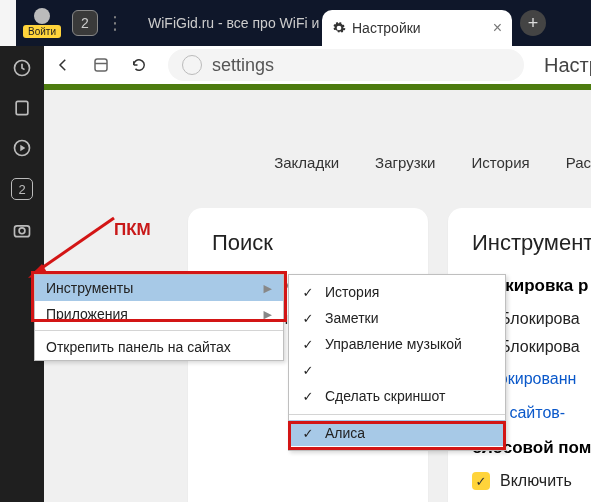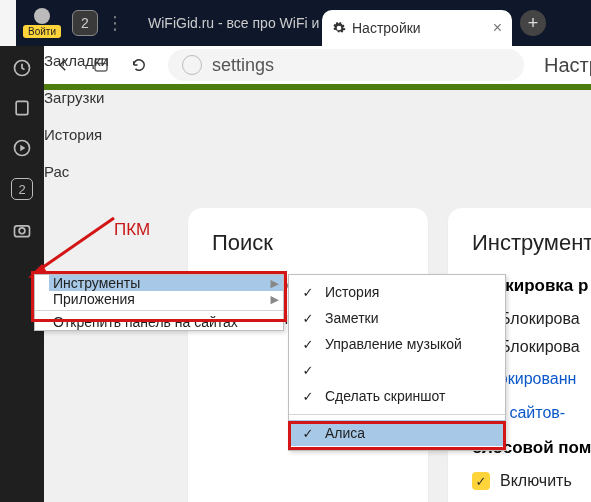--- a/index.html
+++ b/index.html
@@ -68,22 +68,22 @@
   .yandex-circle {
     width: 20px; height: 20px; border: 1.5px solid #bbb; border-radius: 50%;
   }
   .page-right-title { color: #444; font-size: 20px; margin-right: -30px; }
 
   .page {
     position: absolute; left: 0; top: 44px; right: 0; bottom: 0; background: #f0f0f0;
   }
   .sett-tabs {
     position: absolute; left: 0; top: 64px; right: 0; height: 26px;
-    display: flex; justify-content: flex-end; gap: 20px; 
-    color: #333; font-size: 15px; flex-direction: column;
+    display: flex; justify-content: flex-end; gap: 36px; 
+    color: #333; font-size: 15px;
   }
   .card {
     position: absolute; background: #fff; border-radius: 14px; padding: 22px 24px;
     box-shadow: 0 1px 2px rgba(0,0,0,0.05);
     overflow: hidden;
   }
   .card.left { left: 144px; top: 118px; width: 240px; height: 310px; }
   .card.right { left: 404px; top: 118px; width: 205px; height: 340px; }
   .card-title { font-size: 22px; color: #222; margin-bottom: 20px; white-space: nowrap; }
   .card-txt, .row-txt { font-size: 16px; color: #222; margin-bottom: 16px; white-space: nowrap; }
@@ -91,38 +91,38 @@
   .row { display: flex; align-items: center; gap: 10px; }
   .chk {
     width: 18px; height: 18px; border-radius: 4px; background: #ffd43b;
     display: flex; align-items: center; justify-content: center; color: #333; font-size: 13px;
     flex-shrink: 0;
   }
   .link-blue { color: #0a58ca; }
 
   
   .anno-label {
-    position: absolute; left: 114px; top: 220px; color: #c81818; font-size: 17px; font-weight: 400;
+    position: absolute; left: 114px; top: 220px; color: #c81818; font-size: 17px; font-weight: 700;
   }
   .anno-arrow {
     position: absolute; left: 28px; top: 214px; width: 90px; height: 64px; pointer-events: none;
   }
 
   
   .ctx1 {
     position: absolute; left: 34px; top: 274px; width: 250px;
     background: #fff; border: 1px solid #bfbfbf; box-shadow: 2px 2px 4px rgba(0,0,0,.15);
   }
   .ctx1-hl {
     position: absolute; left: 31px; top: 271px; width: 256px; height: 51px;
     border: 3px solid #d31515; pointer-events: none;
   }
   .menu-item {
-    height: 16px; display: flex; align-items: center; padding: 0 4px;
-    font-size: 14px; color: #222; position: relative; background: #fff; margin-left: 14px;
+    height: 26px; display: flex; align-items: center; padding: 0 11px;
+    font-size: 14px; color: #222; position: relative; background: #fff;
   }
   .menu-item.sel { background: #a7c9e7; }
   .menu-item .chev { margin-left: auto; color: #888; font-size: 11px; }
   .menu-sep { height: 1px; background: #d4d4d4; margin: 3px 0; }
 
   
   .ctx2 {
     position: absolute; left: 288px; top: 274px; width: 218px;
     background: #fff; border: 1px solid #bfbfbf; box-shadow: 2px 2px 4px rgba(0,0,0,.15);
     padding: 4px 0;

